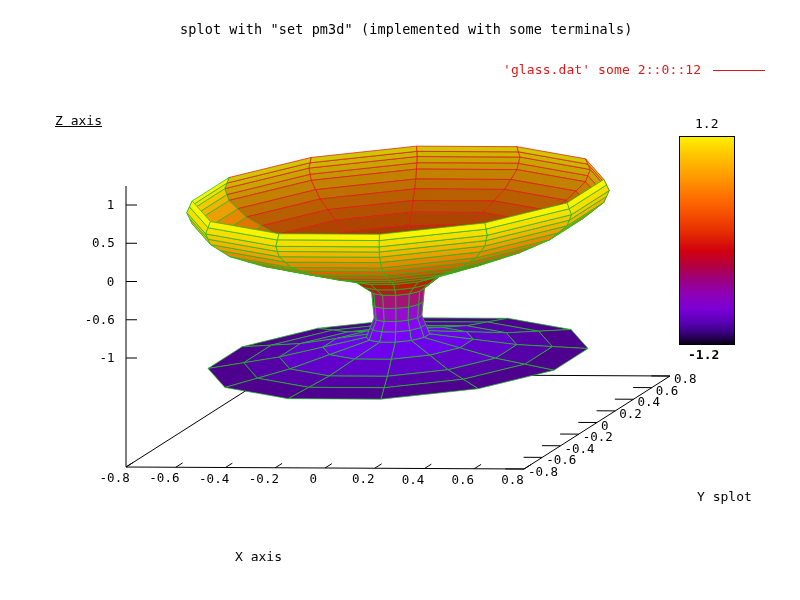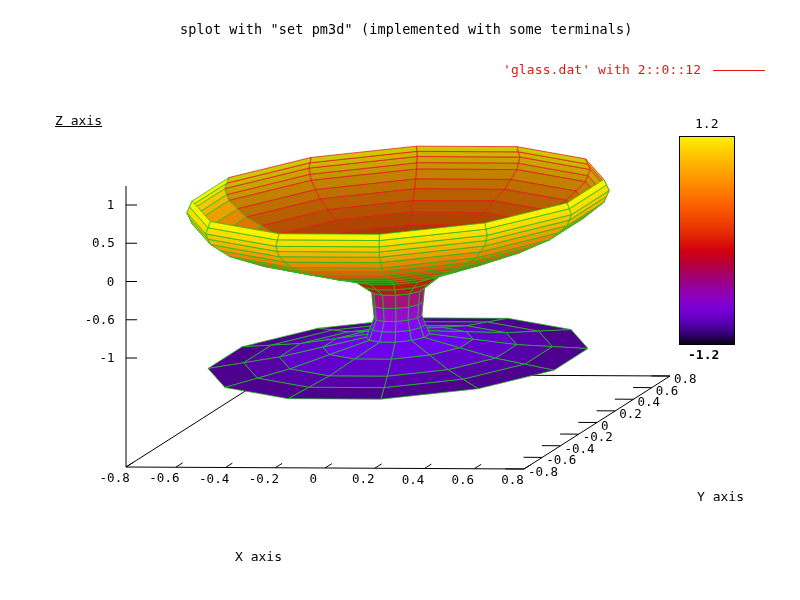--- a/index.html
+++ b/index.html
@@ -82,21 +82,21 @@
       #0d0016 100%);
   }
 </style>
 </head>
 <body>
 
 <div id="root">
 
   <div class="txt" id="plot-title">splot with "set pm3d" (implemented with some terminals)</div>
 
-  <div class="txt" id="legend-label">'glass.dat' with 2::0::12</div>
+  <div class="txt" id="legend-label">'glass.dat' some 2::0::12</div>
   <div id="legend-line"></div>
 
   <svg id="svg-stage" width="800" height="600">
       <g>
         <path d="M126,467 L524,469 L670,376 L272,374 Z" fill="none" stroke="#000" stroke-width="1"></path>
         <line x1="126" y1="467" x2="126" y2="186" stroke="#000" stroke-width="1"></line>
         <line x1="126" y1="205" x2="137" y2="205" stroke="#000" stroke-width="1"></line>
         <line x1="126" y1="243.25" x2="137" y2="243.25" stroke="#000" stroke-width="1"></line>
         <line x1="126" y1="281.5" x2="137" y2="281.5" stroke="#000" stroke-width="1"></line>
         <line x1="126" y1="319.75" x2="137" y2="319.75" stroke="#000" stroke-width="1"></line>
@@ -387,21 +387,21 @@
         <path d="M275.98,246.33 L378.99,246.85 L379.23,240.55 L277.51,240.04 Z" fill="rgb(249,221,0)" stroke="#22bb22" stroke-width="0.75" stroke-linejoin="round"></path>
       </g>
     </svg>
 
   <div id="colorbar-box"></div>
   <div class="txt cb-label" style="left:695px; top:117px;">1.2</div>
   <div class="txt cb-label" style="left:688px; top:348px;font-weight:bold;">-1.2</div>
 
   <div class="txt axis-label" style="left:55px; top:114px;text-decoration:underline;">Z axis</div>
   <div class="txt axis-label" style="left:235px; top:536px;margin-top:14px;">X axis</div>
-  <div class="txt axis-label" style="left:697px; top:490px;">Y axis</div>
+  <div class="txt axis-label" style="left:697px; top:490px;">Y splot</div>
 
   <div id="tick-layer">
       <div class="txt tick-label" style="left: 106.7px; top: 199px;">1</div>
       <div class="txt tick-label" style="left: 92.1px; top: 237.25px;">0.5</div>
       <div class="txt tick-label" style="left: 106.7px; top: 275.5px;">0</div>
       <div class="txt tick-label" style="left: 84.8px; top: 313.75px;">-0.6</div>
       <div class="txt tick-label" style="left: 99.4px; top: 352px;">-1</div>
       <div class="txt tick-label" style="left: 99.6px; top: 472px;">-0.8</div>
       <div class="txt tick-label" style="left: 149.35px; top: 472.25px;">-0.6</div>
       <div class="txt tick-label" style="left: 199.1px; top: 472.5px;">-0.4</div>

